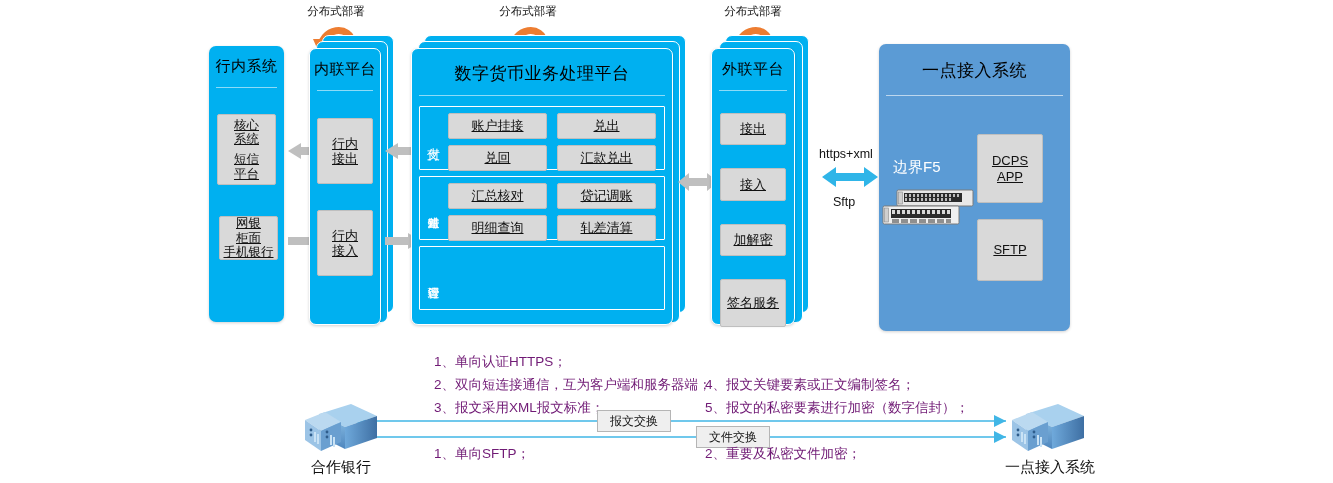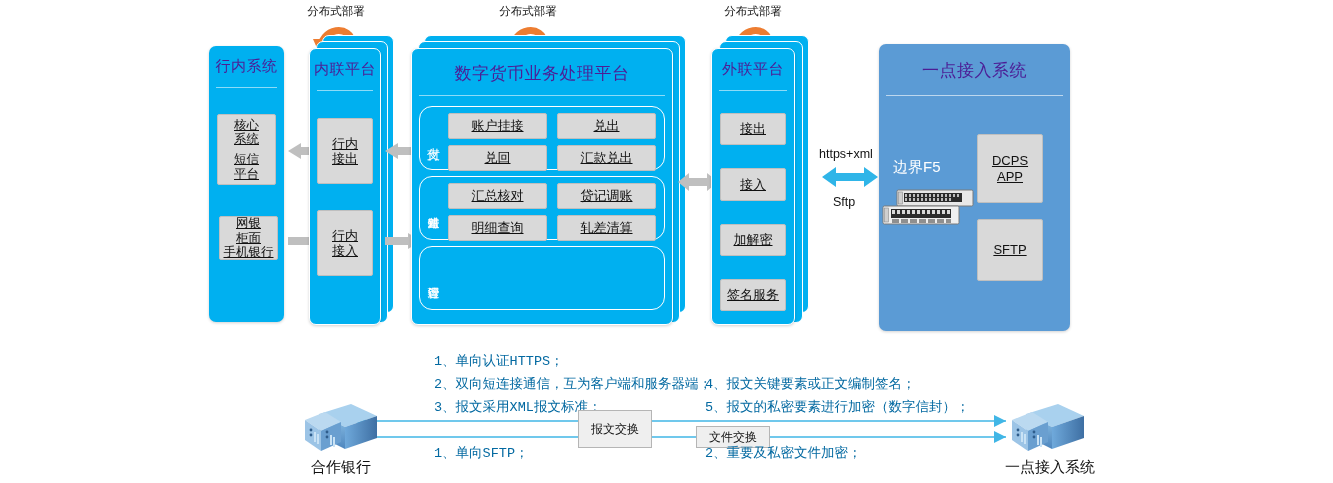--- a/index.html
+++ b/index.html
@@ -11,56 +11,56 @@
   }
   .abs{position:absolute;box-sizing:border-box;}
 
   
   .panel{
     background:#00B0F0;border-radius:7px;
     box-shadow:0 1px 3px rgba(0,0,0,.18);
   }
   .panel-soft{background:#5B9BD5;border-radius:7px;box-shadow:0 1px 3px rgba(0,0,0,.18);}
   .panel-title{
-    color:#4c1d95;text-align:center;font-weight:400;
+    color:#000000;text-align:center;font-weight:400;
     letter-spacing:.5px;width:100%;
   }
   .panel-rule{
     position:absolute;left:7px;right:7px;height:1px;background:rgba(255,255,255,.55);
   }
 
   
   .deck{background:#00B0F0;border-radius:7px;border:1px solid #ffffff;}
 
   
   .gbox{
     background:#D9D9D9;border:1px solid #bfbfbf;border-radius:2px;
     display:flex;align-items:center;justify-content:center;text-align:center;
     color:#111;line-height:1.18;text-decoration:underline;
   }
 
   
   .group{
-    background:#00B0F0;border:1px solid #ffffff;border-radius:13px;
+    background:#00B0F0;border:1px solid #ffffff;border-radius:1px;
     display:flex;align-items:stretch;
   }
   .group-label{
     width:26px;display:flex;align-items:center;justify-content:center;
     color:#fff;font-size:13px;writing-mode:vertical-rl;text-orientation:upright;
     letter-spacing:1px;flex:0 0 26px;
   }
   .group-grid{
     flex:1;display:grid;grid-template-columns:1fr 1fr;gap:6px 10px;
     padding:6px 8px 6px 2px;
   }
   .group-grid .gbox{height:24px;font-size:13px;}
 
   
   .garrow{position:absolute;}
-  .note{font-size:13.5px;color:#0369a1;white-space:nowrap;line-height:1.5;font-family:Liberation Mono, monospace;}
+  .note{font-size:13.5px;color:#701a75;white-space:nowrap;line-height:1.5;}
   .tiny-label{font-size:12px;color:#111;white-space:nowrap;}
 
   .exch-box{
     background:#EFEFEF;border:1px solid #b5b5b5;
     display:flex;align-items:center;justify-content:center;
     font-size:12px;color:#111;
   }
   .srv-label{font-size:15px;color:#111;text-align:center;white-space:nowrap;}
   .dist-label{font-size:11.5px;color:#111;text-align:center;white-space:nowrap;}
 </style>
@@ -176,21 +176,21 @@
 
 <div class="abs deck" style="left:725px;top:35px;width:84px;height:278px;"></div>
 <div class="abs deck" style="left:719px;top:41px;width:84px;height:282px;"></div>
 <div class="abs panel" style="left:711px;top:48px;width:84px;height:277px;border:1px solid #fff;">
   <div class="panel-title" style="margin-top:11px;font-size:15px;">外联平台</div>
   <div class="panel-rule" style="top:41px;"></div>
 </div>
 <div class="abs gbox" style="left:720px;top:113px;width:66px;height:32px;font-size:13px;">接出</div>
 <div class="abs gbox" style="left:720px;top:168px;width:66px;height:33px;font-size:13px;">接入</div>
 <div class="abs gbox" style="left:720px;top:224px;width:66px;height:32px;font-size:13px;">加解密</div>
-<div class="abs gbox" style="left:720px;top:279px;width:66px;height:32px;font-size:13px;">签名服务</div>
+<div class="abs gbox" style="left:720px;top:279px;width:66px;height:48px;font-size:13px;">签名服务</div>
 
 <div class="abs tiny-label" style="left:819px;top:147px;font-size:12.5px;">https+xml</div>
 <svg class="abs" style="left:822px;top:166px;width:56px;height:22px;" viewBox="0 0 56 22">
   <path d="M0 11 L14 1 L14 7 L42 7 L42 1 L56 11 L42 21 L42 15 L14 15 L14 21 Z" fill="#2FB5E8"></path>
 </svg>
 <div class="abs tiny-label" style="left:833px;top:195px;font-size:12.5px;">Sftp</div>
 
 <div class="abs panel-soft" style="left:879px;top:44px;width:191px;height:287px;">
   <div class="panel-title" style="margin-top:15px;font-size:17px;">一点接入系统</div>
   <div class="panel-rule" style="top:51px;background:rgba(255,255,255,.6);"></div>
@@ -275,21 +275,21 @@
 <svg class="abs" style="left:340px;top:414px;width:680px;height:14px;" viewBox="0 0 680 14">
   <line x1="14" y1="7" x2="666" y2="7" stroke="#41B6E6" stroke-width="1.4"></line>
   <path d="M14 7 L26 1 L26 13 Z" fill="#41B6E6"></path>
   <path d="M666 7 L654 1 L654 13 Z" fill="#41B6E6"></path>
 </svg>
 <svg class="abs" style="left:340px;top:430px;width:680px;height:14px;" viewBox="0 0 680 14">
   <line x1="14" y1="7" x2="666" y2="7" stroke="#41B6E6" stroke-width="1.4"></line>
   <path d="M666 7 L654 1 L654 13 Z" fill="#41B6E6"></path>
 </svg>
 
-<div class="abs exch-box" style="left:578px;top:410px;width:74px;height:38px;">报文交换</div>
+<div class="abs exch-box" style="left:597px;top:410px;width:74px;height:22px;">报文交换</div>
 <div class="abs exch-box" style="left:696px;top:426px;width:74px;height:22px;">文件交换</div>
 
 <div class="abs note" style="left:434px;top:444px;">1、单向SFTP；</div>
 <div class="abs note" style="left:705px;top:444px;">2、重要及私密文件加密；</div>
 
 <svg class="abs" style="left:301px;top:402px;width:78px;height:50px;" viewBox="0 0 78 50">
   <defs>
     <linearGradient id="sgA" x1="0" y1="0" x2="0" y2="1">
       <stop offset="0" stop-color="#8FC3E8"></stop>
         <stop offset="1" stop-color="#4E86BE"></stop>

